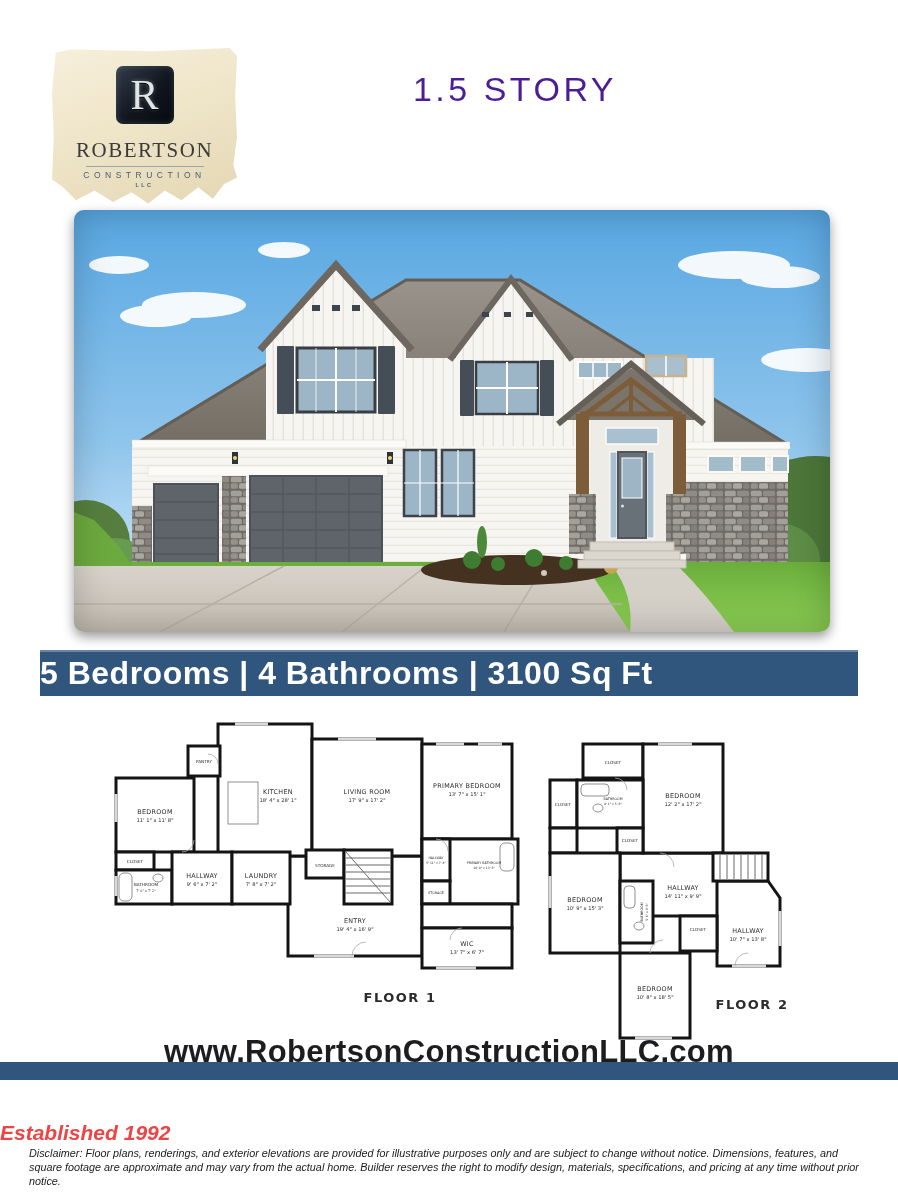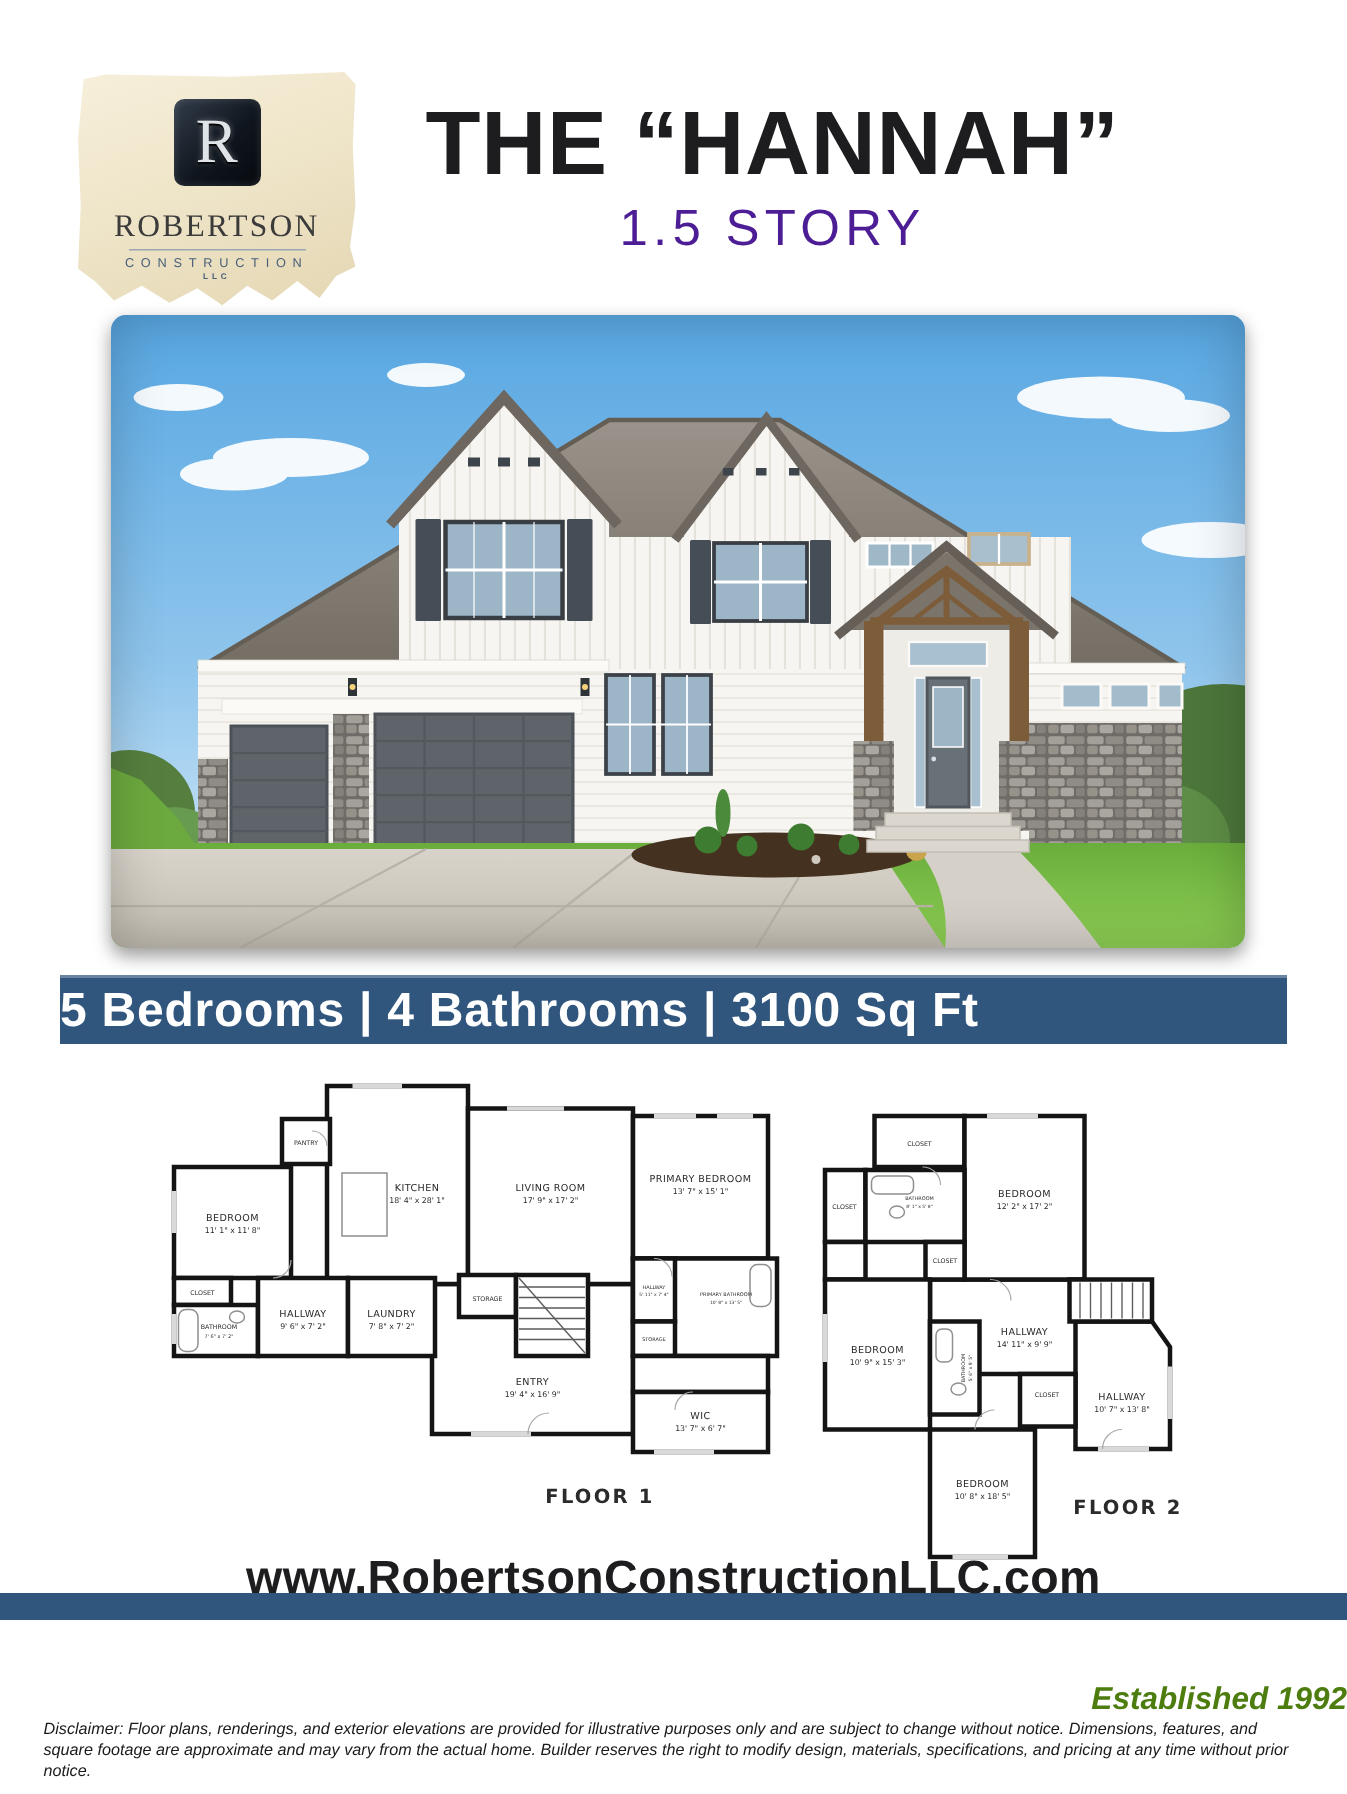--- a/index.html
+++ b/index.html
@@ -55,42 +55,41 @@
   .wall{fill:#ffffff;stroke:#141414;stroke-width:3;}
   .fix{fill:none;stroke:#8f8f8f;stroke-width:1;}
   .arc{fill:none;stroke:#a8a8a8;stroke-width:.8;}
   .win{stroke:#d9d9d9;stroke-width:3;}
   .stair{stroke:#5a5a5a;stroke-width:.9;}
 
   
   .footer-bar{position:absolute;left:0;top:1062px;width:898px;height:18px;background:#31567d;}
   .website{position:absolute;left:0;top:1034px;width:898px;text-align:center;
            font-size:31px;font-weight:800;color:#1d1d1f;letter-spacing:.3px;}
-  .established{position:absolute;left:0;top:1121px;width:898px;text-align:right;
-           font-size:21px;font-style:italic;font-weight:600;color:#4d7c0f;}
+  .established{position:absolute;left:0;top:1121px;width:898px;text-align:left;
+           font-size:21px;font-style:italic;font-weight:600;color:#ef4444;}
   .disclaimer{position:absolute;left:29px;top:1146px;width:840px;text-align:left;
            font-size:10.8px;font-style:italic;color:#1a1a1a;line-height:1.3;}
 </style>
 </head>
 <body>
 
 <div class="page">
 
   <div class="logo">
     <div class="logo-badge">
       <span>R</span>
     </div>
     <div class="logo-name">ROBERTSON</div>
     <div class="logo-rule"></div>
     <div class="logo-division">CONSTRUCTION</div>
     <div class="logo-llc">LLC</div>
   </div>
 
   <div class="title-block">
-    <div class="title">THE “HANNAH”</div>
     <div class="subtitle">1.5 STORY</div>
   </div>
 
   <div class="photo">
     <svg width="756" height="422" viewBox="0 0 756 422">
       <defs>
         <linearGradient id="sky" x1="0" y1="0" x2="0" y2="1">
           <stop offset="0" stop-color="#58a7e2"></stop>
             <stop offset="0.55" stop-color="#8fc5ec"></stop>
             <stop offset="1" stop-color="#dceef9"></stop>

